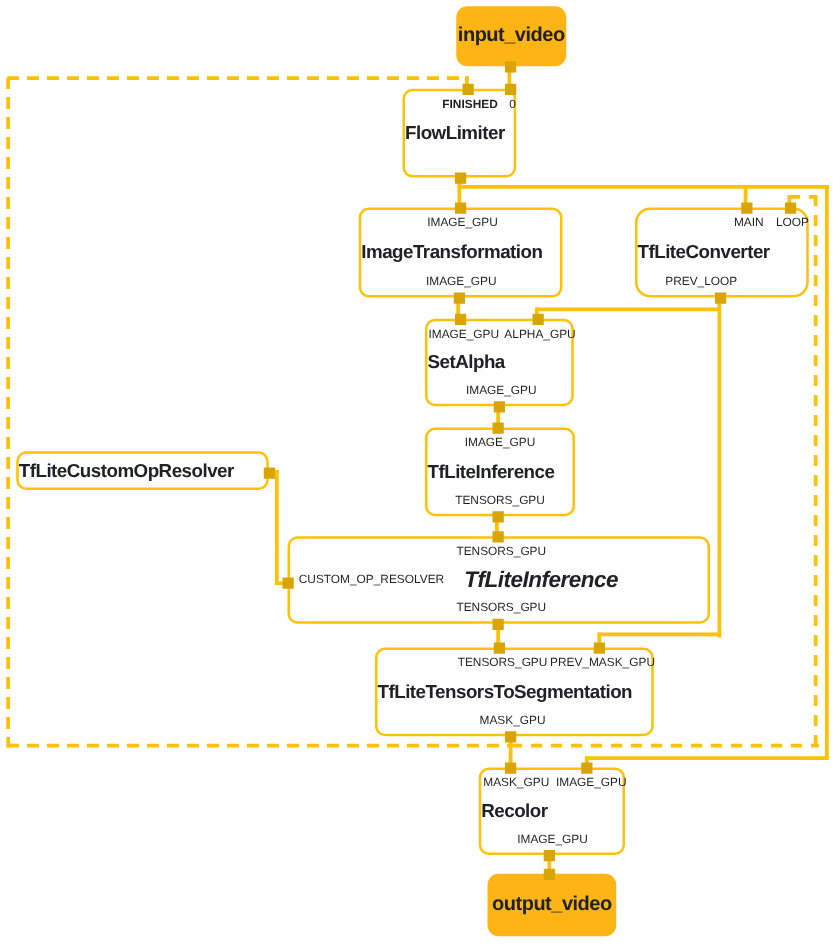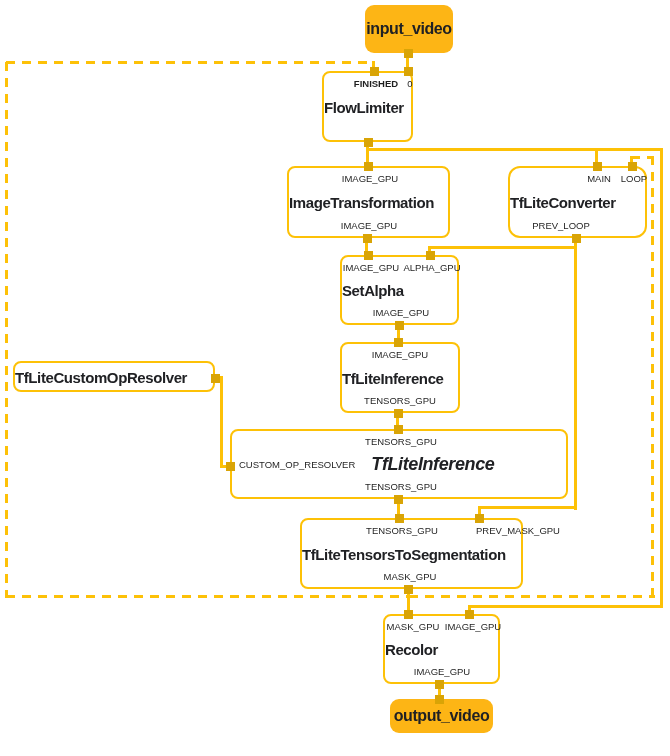--- a/index.html
+++ b/index.html
@@ -80,21 +80,21 @@
   <div class="dh" style="left:6px;top:61px;width:369px;"></div>
   <div class="dv" style="left:372px;top:61px;height:11px;"></div>
   <div class="dh" style="left:409px;top:595px;width:246px;"></div>
   <div class="dv" style="left:651px;top:156px;height:442px;"></div>
   <div class="dh" style="left:631px;top:156px;width:22px;"></div>
   <div class="dv" style="left:630px;top:156px;height:11px;"></div>
 
   <div class="stream" style="left:365px;top:5px;width:88px;height:48px;">
     <span>input_video</span>
   </div>
-  <div class="stream" style="left:390px;top:699px;width:103px;height:34px;">
+  <div class="stream" style="left:390px;top:699px;width:103px;height:50px;">
     <span>output_video</span>
   </div>
 
   <div class="node" style="left:322px;top:71px;width:91px;height:71px;">
     <span class="plabel ptop" style="left:52px;font-weight:bold;">FINISHED</span>
     <span class="plabel ptop" style="left:86px;">0</span>
     <div class="title">FlowLimiter</div>
   </div>
 
   <div class="node" style="left:287px;top:166px;width:163px;height:72px;">
@@ -131,21 +131,21 @@
     <span class="plabel ptop" style="left:169px;">TENSORS_GPU</span>
     <div class="midrow">
       <span class="side">CUSTOM_OP_RESOLVER</span>
       <span class="mtitle">TfLiteInference</span>
     </div>
     <span class="plabel pbot" style="left:169px;">TENSORS_GPU</span>
   </div>
 
   <div class="node" style="left:300px;top:518px;width:223px;height:71px;">
     <span class="plabel ptop" style="left:100px;">TENSORS_GPU</span>
-    <span class="plabel ptop" style="left:180px;margin-left:36px;">PREV_MASK_GPU</span>
+    <span class="plabel ptop" style="left:180px;">PREV_MASK_GPU</span>
     <div class="title">TfLiteTensorsToSegmentation</div>
     <span class="plabel pbot" style="left:108px;">MASK_GPU</span>
   </div>
 
   <div class="node" style="left:383px;top:614px;width:117px;height:70px;">
     <span class="plabel ptop" style="left:28px;">MASK_GPU</span>
     <span class="plabel ptop" style="left:88px;">IMAGE_GPU</span>
     <div class="title">Recolor</div>
     <span class="plabel pbot" style="left:57px;">IMAGE_GPU</span>
   </div>

